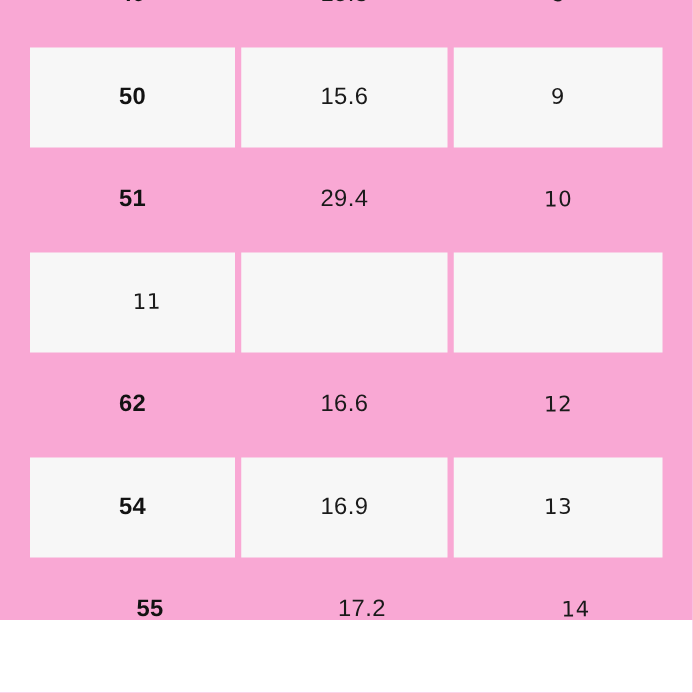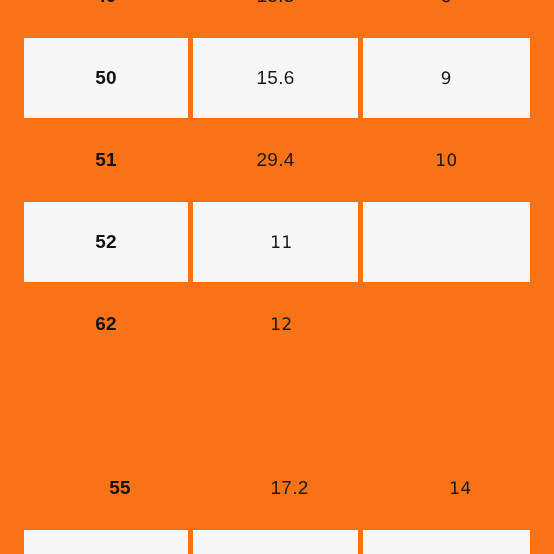--- a/index.html
+++ b/index.html
@@ -10,23 +10,23 @@
     width: 554px;
     height: 554px;
     background: #ffffff;
     font-family: "Liberation Sans", sans-serif;
     overflow: hidden;
   }
 
   #table-viewport {
     position: relative;
     width: 554px;
-    height: 554px;
+    height: 496px;
     overflow: hidden;
-    background: #f97316;
+    background: #f9a8d4;
   }
 
   
   .data-row {
     position: absolute;
     left: 0;
     width: 554px;
     height: 82px;
     box-sizing: border-box;
   }
@@ -176,44 +176,63 @@
         <div class="band-pad-left"></div>
         <div class="band-cell band-cell-1"></div>
         <div class="band-gap"></div>
         <div class="band-cell band-cell-2"></div>
         <div class="band-gap"></div>
         <div class="band-cell band-cell-3"></div>
         <div class="band-pad-right"></div>
       </div>
       <div class="row-cells">
         <div class="cell cell-pad-left"></div>
-        <div class="cell cell-label">52</div>
         <div class="cell cell-gap"></div>
         <div class="cell cell-gap"></div>
         <div class="cell cell-count">11</div>
       </div>
     </div>
     <div class="data-row" style="top: 284px;">
       <div class="row-band">
         <div class="band-pad-left"></div>
         <div class="band-cell band-cell-1"></div>
         <div class="band-gap"></div>
         <div class="band-cell band-cell-2"></div>
         <div class="band-gap"></div>
         <div class="band-cell band-cell-3"></div>
         <div class="band-pad-right"></div>
       </div>
       <div class="row-cells">
         <div class="cell cell-pad-left"></div>
         <div class="cell cell-label">62</div>
         <div class="cell cell-gap"></div>
+        <div class="cell cell-value">16.6</div>
         <div class="cell cell-gap"></div>
         <div class="cell cell-count">12</div>
       </div>
     </div>
+    <div class="data-row shaded" style="top: 366px;">
+      <div class="row-band">
+        <div class="band-pad-left"></div>
+        <div class="band-cell band-cell-1"></div>
+        <div class="band-gap"></div>
+        <div class="band-cell band-cell-2"></div>
+        <div class="band-gap"></div>
+        <div class="band-cell band-cell-3"></div>
+        <div class="band-pad-right"></div>
+      </div>
+      <div class="row-cells">
+        <div class="cell cell-pad-left"></div>
+        <div class="cell cell-label">54</div>
+        <div class="cell cell-gap"></div>
+        <div class="cell cell-value">16.9</div>
+        <div class="cell cell-gap"></div>
+        <div class="cell cell-count">13</div>
+      </div>
+    </div>
     <div class="data-row" style="top: 448px; margin-left: 14px;">
       <div class="row-band">
         <div class="band-pad-left"></div>
         <div class="band-cell band-cell-1"></div>
         <div class="band-gap"></div>
         <div class="band-cell band-cell-2"></div>
         <div class="band-gap"></div>
         <div class="band-cell band-cell-3"></div>
         <div class="band-pad-right"></div>
       </div>

